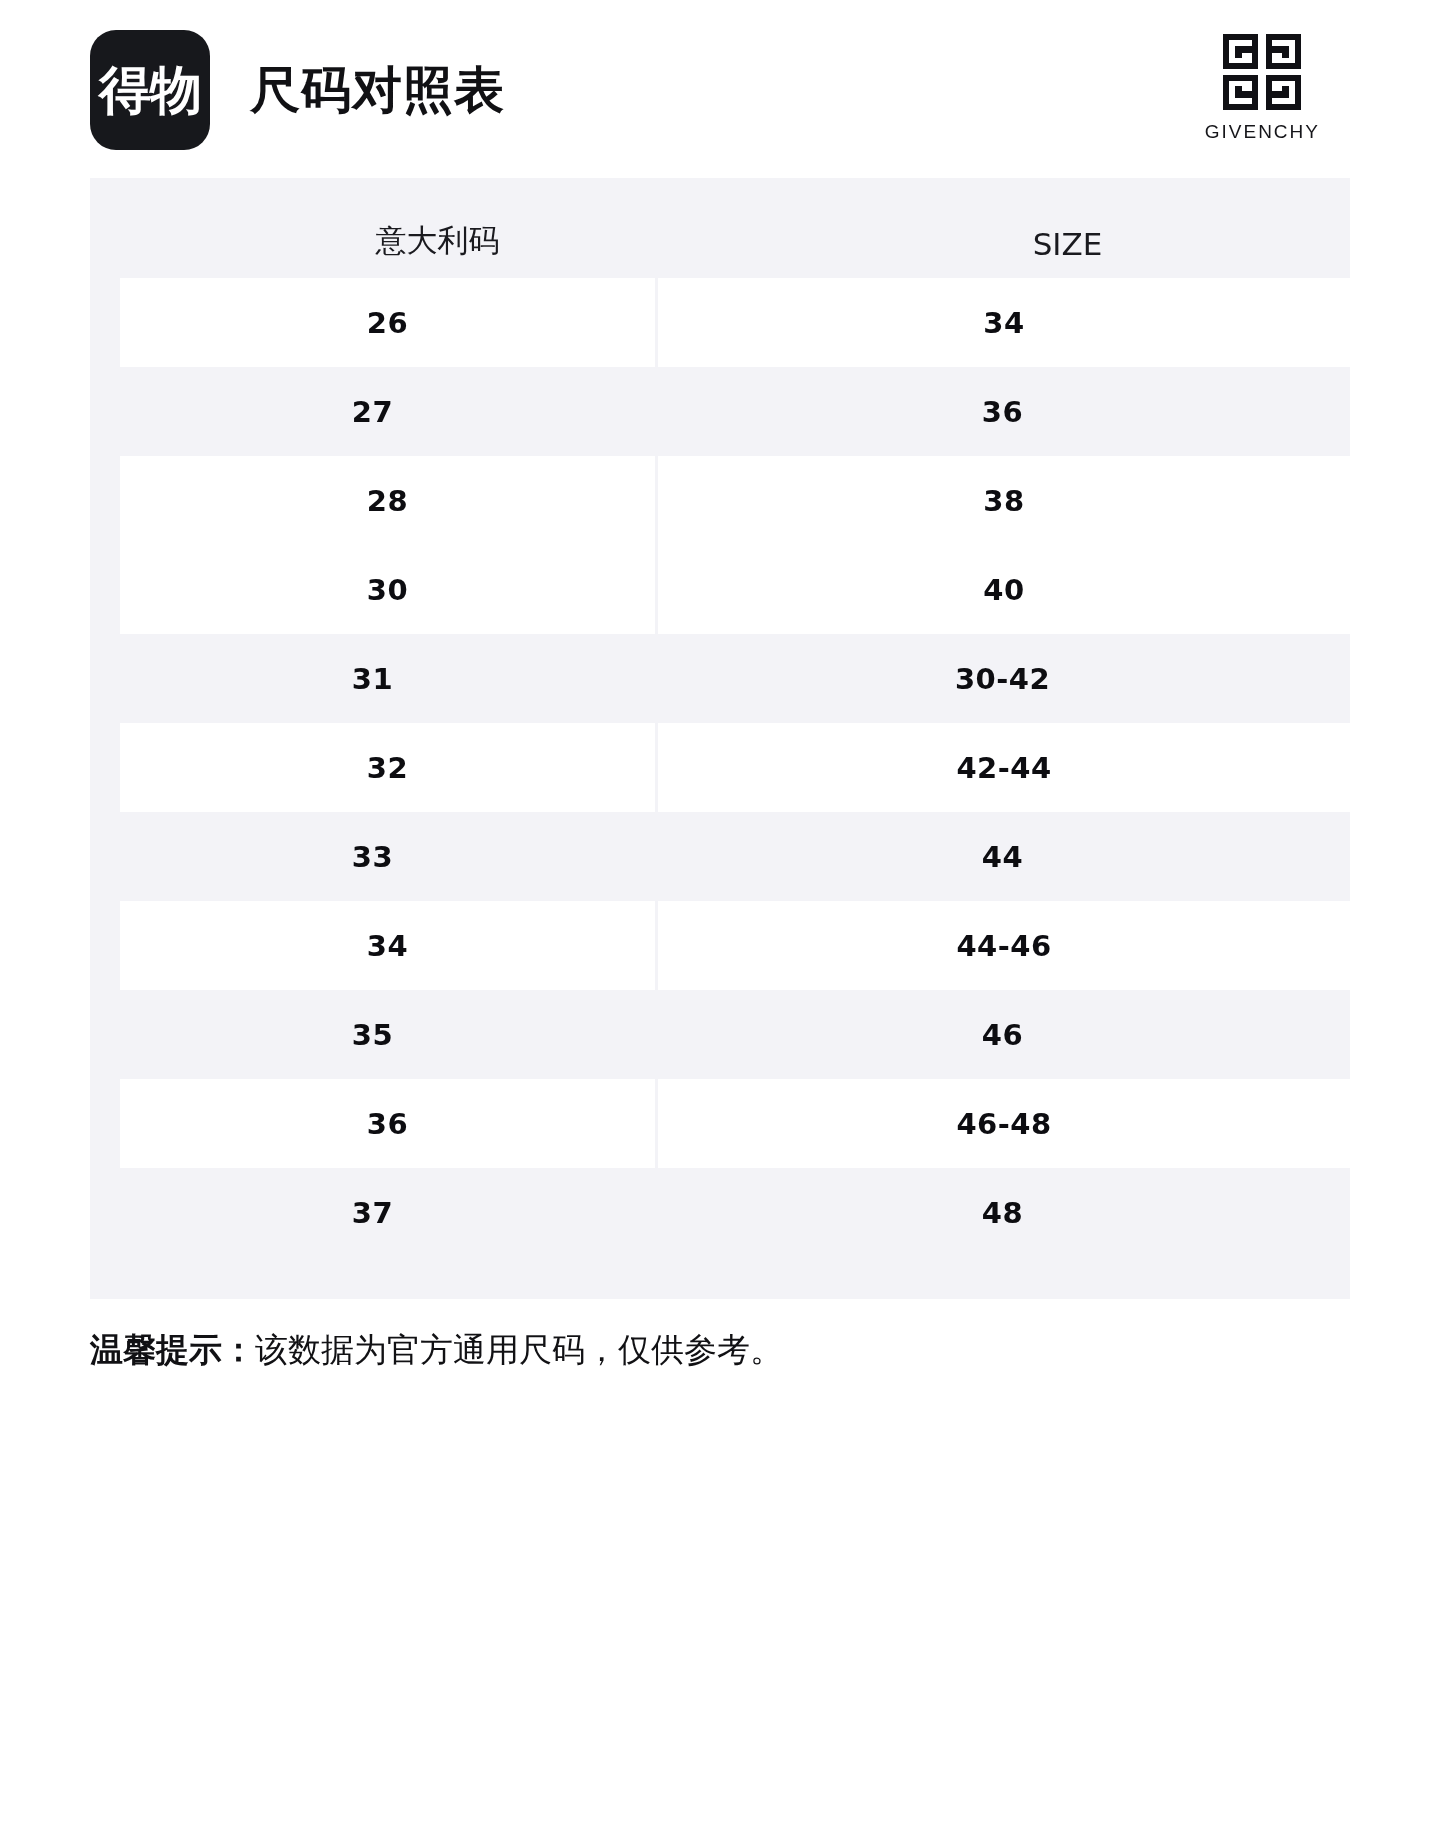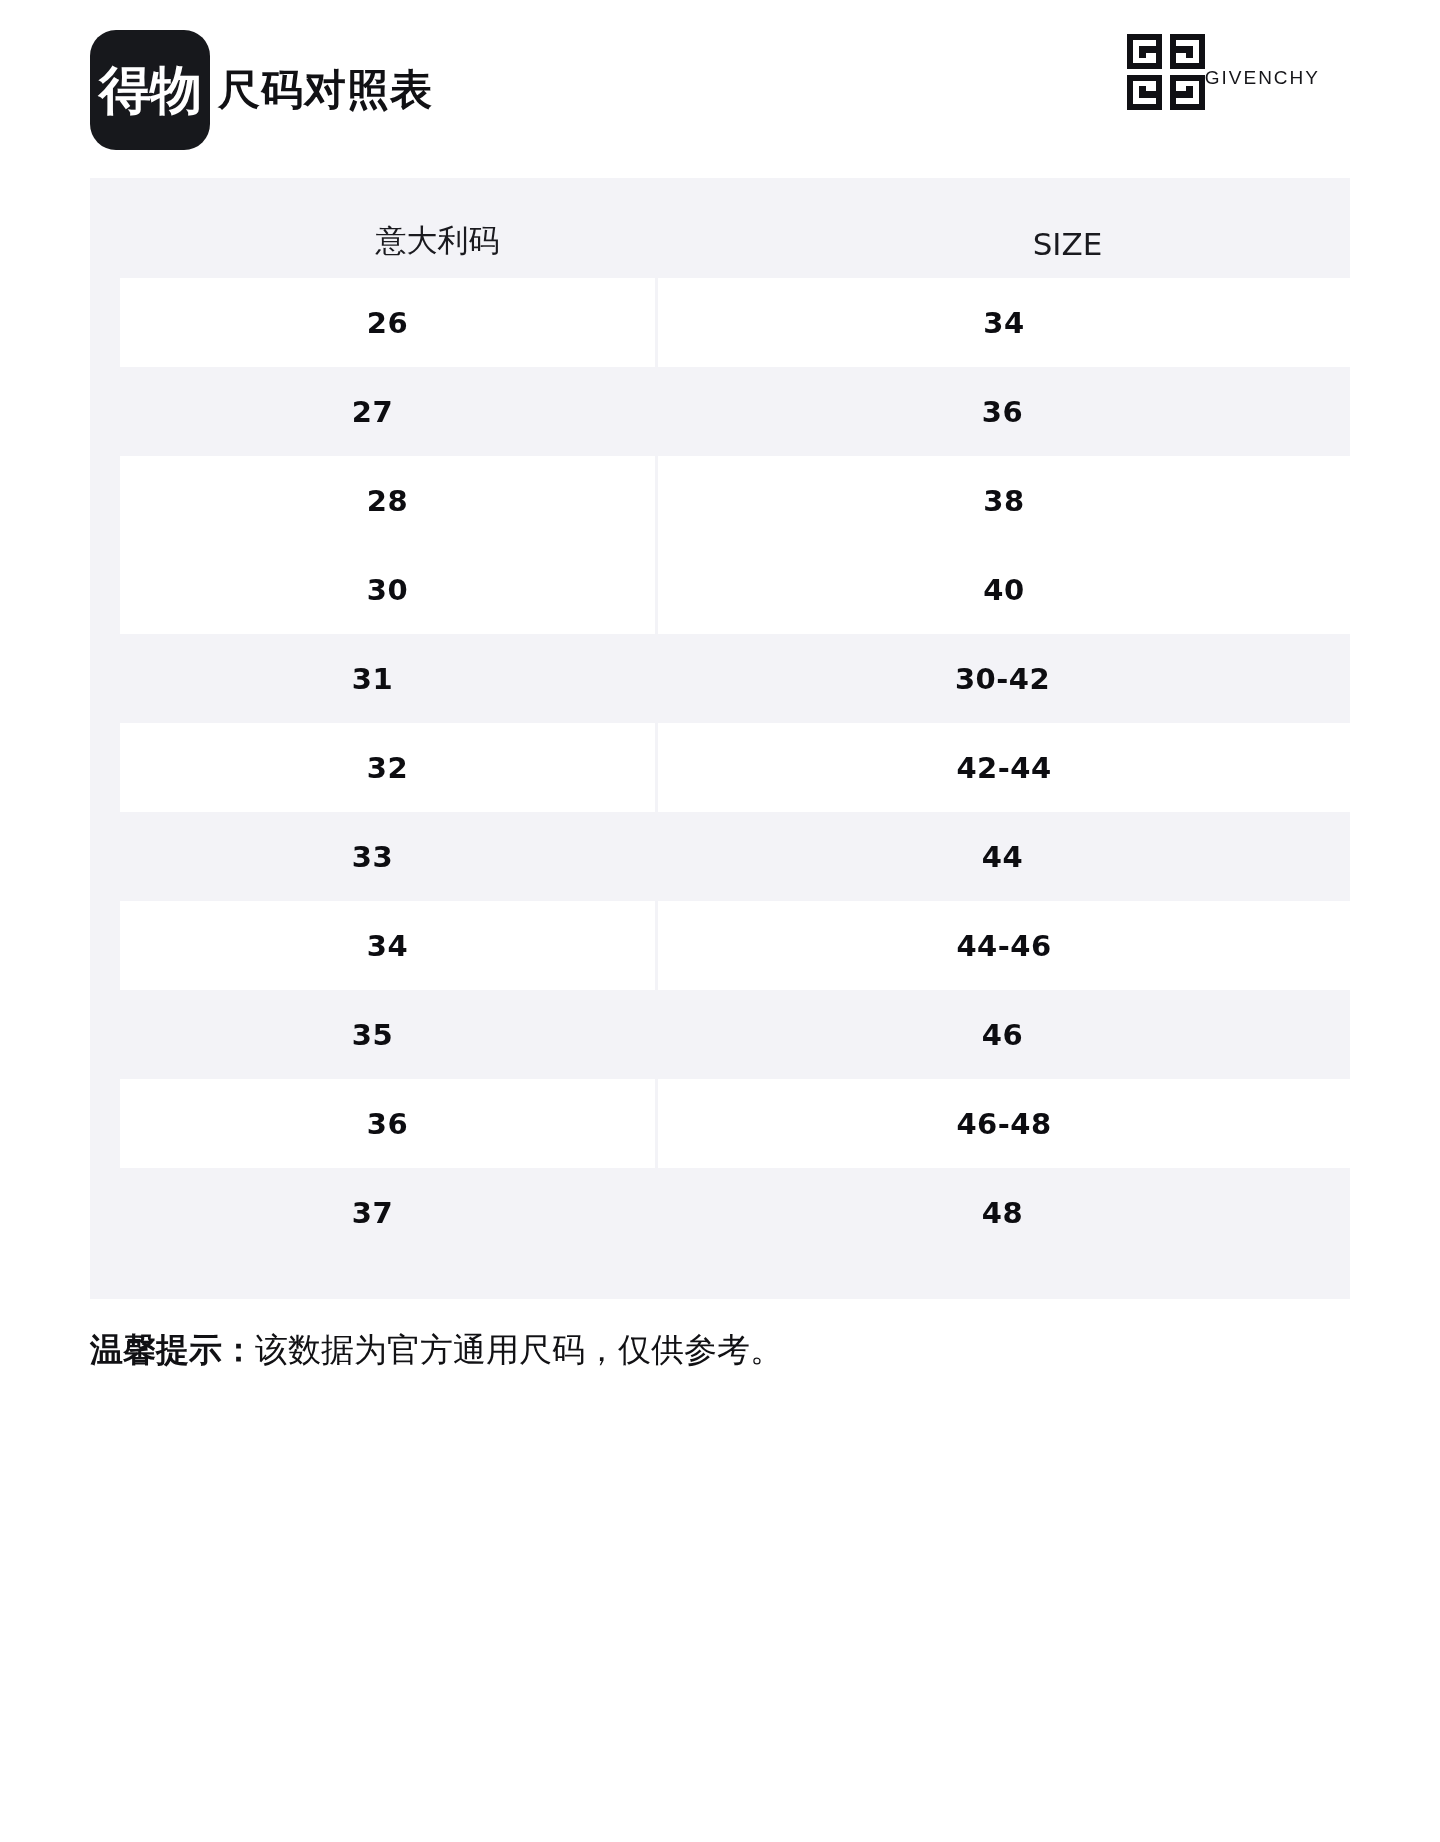--- a/index.html
+++ b/index.html
@@ -22,21 +22,21 @@
   .header {
     display:flex;
     align-items:flex-start;
     justify-content:space-between;
     padding:22px 90px 0 90px;
     height:170px;
   }
   .brand-block {
     display:flex;
     align-items:center;
-    gap:8px;
+    gap:40px;
     padding-top:8px;
   }
   .dewu-logo {
     width:120px;
     height:120px;
     border-radius:26px;
     background:#17181C;
     display:flex;
     align-items:center;
     justify-content:center;
@@ -44,33 +44,33 @@
   }
   .dewu-logo span {
     color:#ffffff;
     font-size:52px;
     font-weight:700;
     letter-spacing:-1px;
     line-height:1;
     font-family:"DejaVu Sans","Liberation Sans",sans-serif;
   }
   .page-title {
-    font-size:42px;
+    font-size:50px;
     font-weight:700;
     color:#111114;
     line-height:1.05;
     letter-spacing:1px;
     white-space:nowrap;
     font-family:"DejaVu Sans","Liberation Sans",sans-serif;
   }
 
   
   .gv-logo {
     display:flex;
-    flex-direction:row;
+    flex-direction:column;
     align-items:center;
     padding-top:12px;
     padding-right:30px;
   }
   .gv-mark { display:block; }
   .gv-word {
     margin-top:11px;
     font-size:19px;
     letter-spacing:2.0px;
     color:#16161a;

